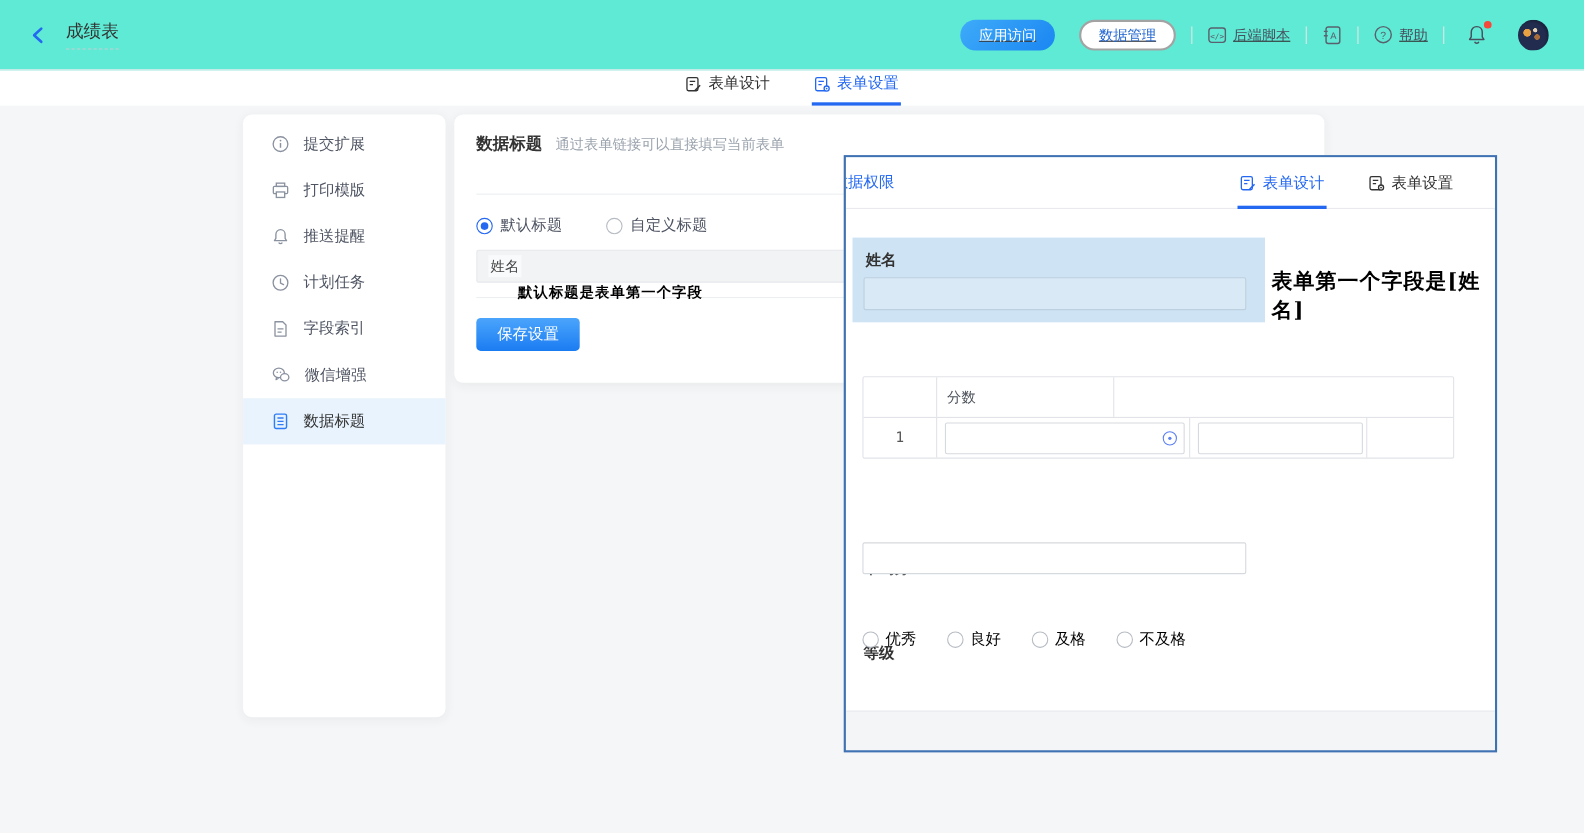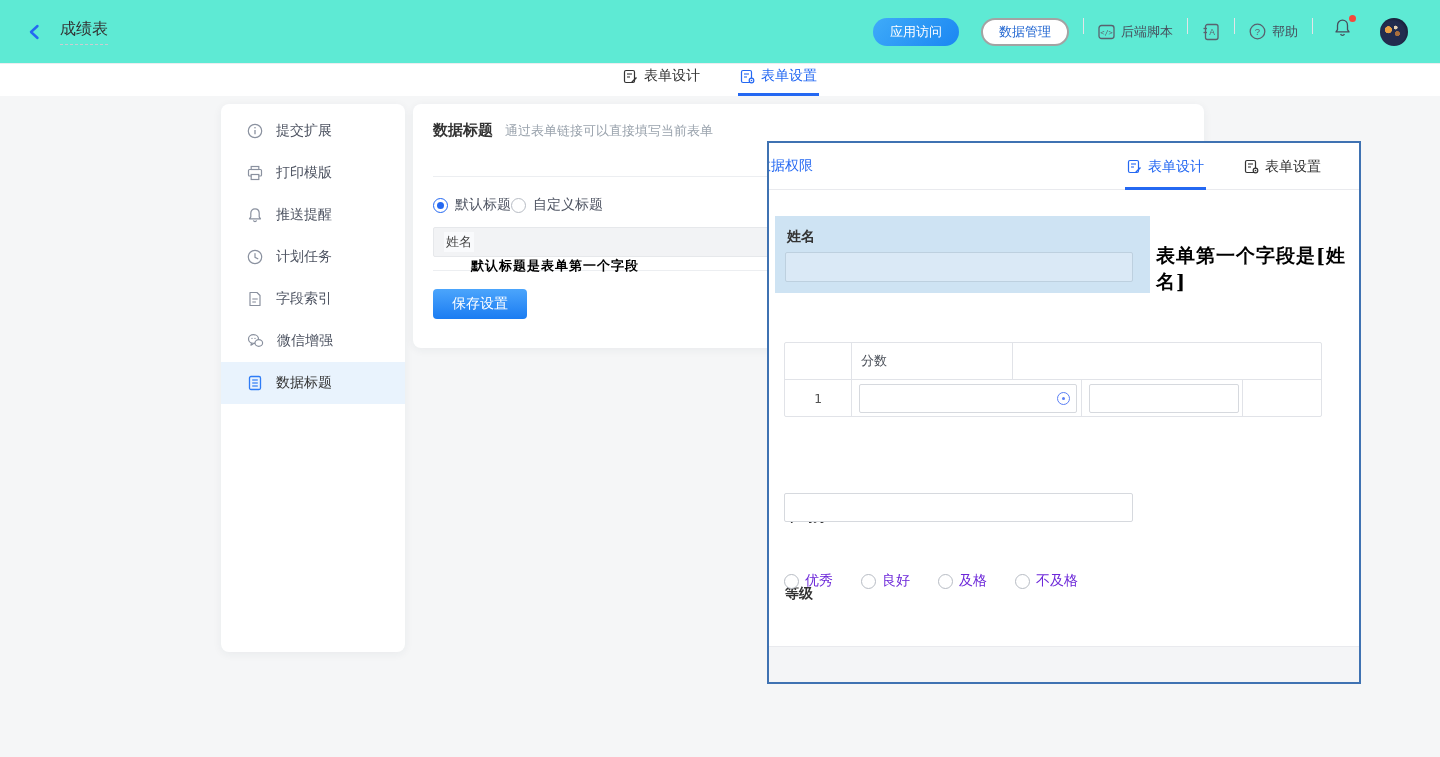--- a/index.html
+++ b/index.html
@@ -10,21 +10,21 @@
   }
   
   .topbar {
     position:absolute; top:0; left:0; width:1440px; height:64px;
     background:#5eead4; border-bottom:1px solid #ebedf0;
     display:flex; align-items:center; z-index:30;
   }
   .back-btn { margin-left:26px; width:20px; height:20px; cursor:pointer; display:flex; align-items:center; }
   .app-title-wrap { margin-left:14px; padding-bottom:4px; border-bottom:1px dashed #c9ccd1; }
   .app-title { font-size:16px; color:#333; }
-  .topbar-right { margin-left:auto; display:flex; padding-right:32px; gap:0; }
+  .topbar-right { margin-left:auto; display:flex; align-items:center; padding-right:32px; gap:0;text-decoration:underline; }
   .pill { height:28px; border-radius:14px; font-size:13px; display:flex; align-items:center; justify-content:center; cursor:pointer; }
   .pill-primary { width:86px; background:linear-gradient(135deg,#3fabf9,#1a86f2); color:#fff; border:none; }
   .pill-ghost { width:88px; background:#fff; border:2px solid #a3a3a3; color:#2166d1; margin-left:22px; }
   .tb-divider { width:1px; height:16px; background:#e3e5e8; margin:0 14px; }
   .tb-item { display:flex; align-items:center; gap:6px; font-size:13px; color:#474e5c; cursor:pointer; }
   .icon-box { display:flex; align-items:center; justify-content:center; }
   .bell-wrap { position:relative; margin:0 6px; cursor:pointer; }
   .bell-dot { position:absolute; top:-3px; right:-4px; width:7px; height:7px; border-radius:50%; background:#f5483b; }
   .avatar {
     width:28px; height:28px; border-radius:50%; margin-left:22px; cursor:pointer;
@@ -53,21 +53,21 @@
   .side-item.active { background:#e9f3fd; color:#333; }
   
   .panel {
     position:absolute; left:413px; top:104px; width:791px; height:244px;
     background:#fff; border-radius:8px; box-shadow:0 2px 10px rgba(31,45,61,.06); z-index:5;
   }
   .panel-title-row { position:absolute; left:20px; top:17px; display:flex; align-items:baseline; gap:12px; }
   .panel-title { font-size:15px; font-weight:bold; color:#333; }
   .panel-subtitle { font-size:13px; color:#9aa3ad; }
   .divider { position:absolute; left:20px; right:0; height:1px; background:#eceef1; }
-  .radio-row { position:absolute; left:20px; top:92px; display:flex; align-items:center; }
+  .radio-row { position:absolute; left:20px; top:92px; display:flex; align-items:center; gap:40px; }
   .radio-opt { display:flex; align-items:center; gap:7px; font-size:14px; color:#4e5462; cursor:pointer; }
   .radio-circle { width:15px; height:15px; border-radius:50%; border:1px solid #b7bcc4; background:#fff; position:relative; flex:0 0 auto; }
   .radio-circle.checked { border-color:#2468f2; }
   .radio-circle.checked::after { content:""; position:absolute; left:3px; top:3px; width:7px; height:7px; border-radius:50%; background:#2468f2; }
   .title-field {
     position:absolute; left:20px; top:123px; width:752px; height:30px;
     background:#f2f3f5; border:1px solid #e6e8eb; border-radius:2px;
     display:flex; align-items:center; padding-left:10px; font-size:13px; color:#444;
   }
   .title-field .chip { background:#f9fafc; padding:1px 2px; }
@@ -106,21 +106,21 @@
   .sf-c2 { width:230px; border-right:1px solid #e1e3e8; }
   .sf-c3 { width:161px; border-right:1px solid #e1e3e8; }
   .sf-c4 { flex:1; }
   .sf-index { font-family:"DejaVu Sans Mono",monospace; font-size:13px; color:#555; }
   .sf-input { position:relative; width:218px; height:29px; background:#fff; border:1px solid #d6d9de; border-radius:2px; margin-left:-2px; }
   .sf-input.score { width:150px; margin-left:-2px; }
   .select-dot { position:absolute; right:6px; top:7px; width:13px; height:13px; border:1px solid #5b7ff5; border-radius:50%; cursor:pointer; }
   .select-dot::after { content:""; position:absolute; left:4px; top:4px; width:3px; height:3px; border-radius:50%; background:#5b7ff5; }
   .plain-input { position:absolute; left:15px; top:302px; width:349px; height:29px; background:#fff; border:1px solid #d6d9de; border-radius:2px; }
   .grade-row { position:absolute; left:15px; top:381px; display:flex; gap:28px; }
-  .grade-opt { display:flex; align-items:center; gap:6px; font-size:14px; color:#6d28d9; cursor:pointer;justify-content:space-between; }
+  .grade-opt { display:flex; align-items:center; gap:6px; font-size:14px; color:#000000; cursor:pointer;justify-content:space-between; }
   .ov-footer { position:absolute; left:0; right:0; bottom:0; height:36px; background:#f4f5f7; border-top:1px solid #e9eaee; }
   svg { display:block; }
 </style>
 </head>
 <body>
 
 <div class="topbar">
   <div class="back-btn">
     <svg width="18" height="18" viewBox="0 0 18 18">
         <polyline points="11.5,3 5,9 11.5,15" fill="none" stroke="#2468f2" stroke-width="2.4" stroke-linecap="round" stroke-linejoin="round"></polyline>

